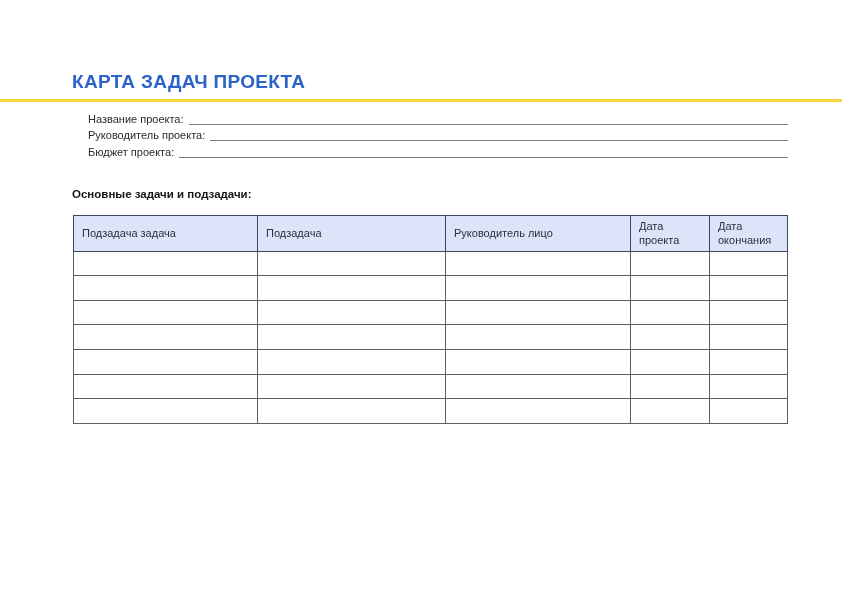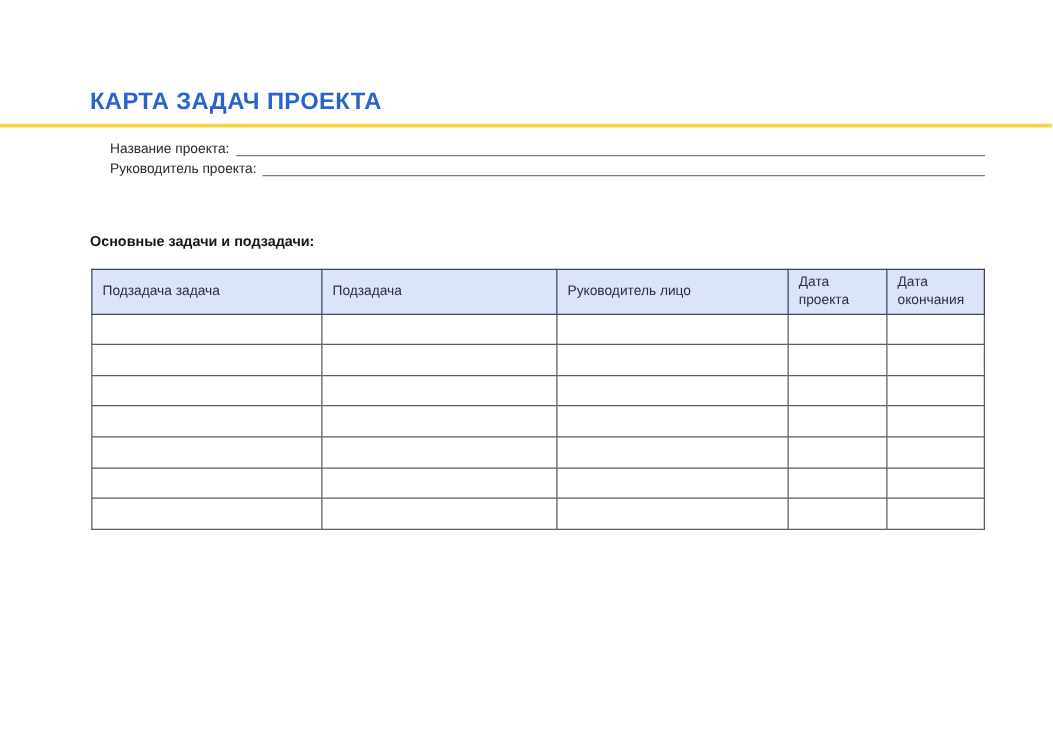--- a/index.html
+++ b/index.html
@@ -72,20 +72,24 @@
 
   <div class="divider"></div>
 
   <div class="form-section">
     <div class="form-row">
       <span class="form-label">Название проекта:</span>
       <span class="form-line"></span>
     </div>
     <div class="form-row">
       <span class="form-label">Руководитель проекта:</span>
+      <span class="form-line"></span>
+    </div>
+    <div class="form-row">
+      <span class="form-label">Бюджет проекта:</span>
       <span class="form-line"></span>
     </div>
   </div>
 
   <div class="section-heading">Основные задачи и подзадачи:</div>
 
   <table class="tasks-table">
     <colgroup>
       <col style="width:184px">
       <col style="width:188px">

